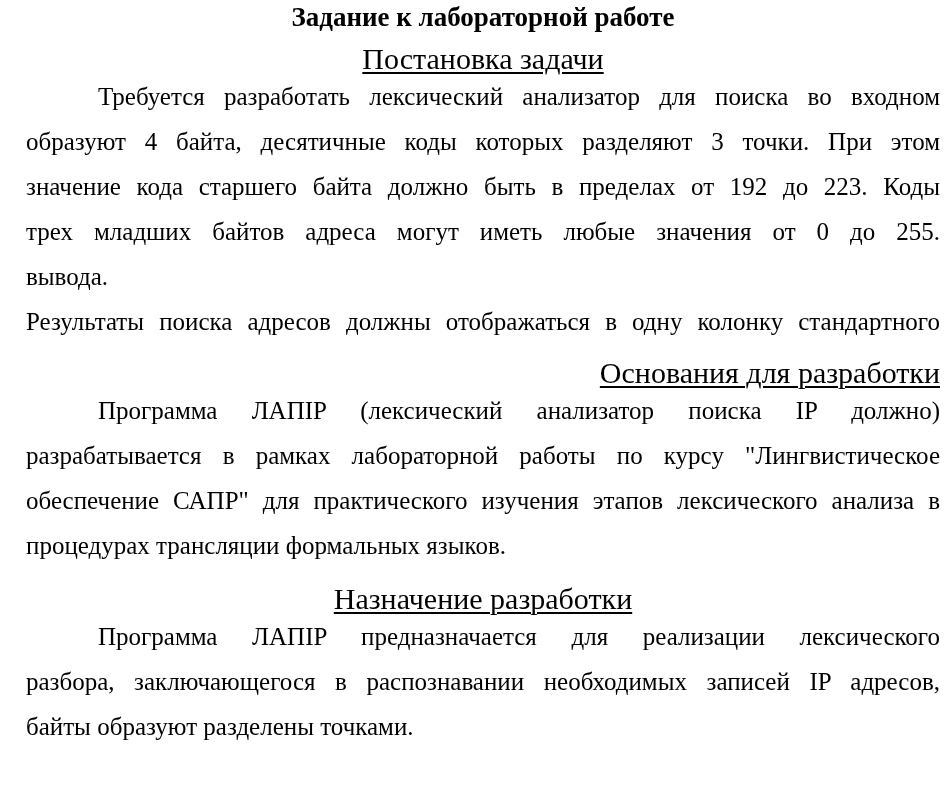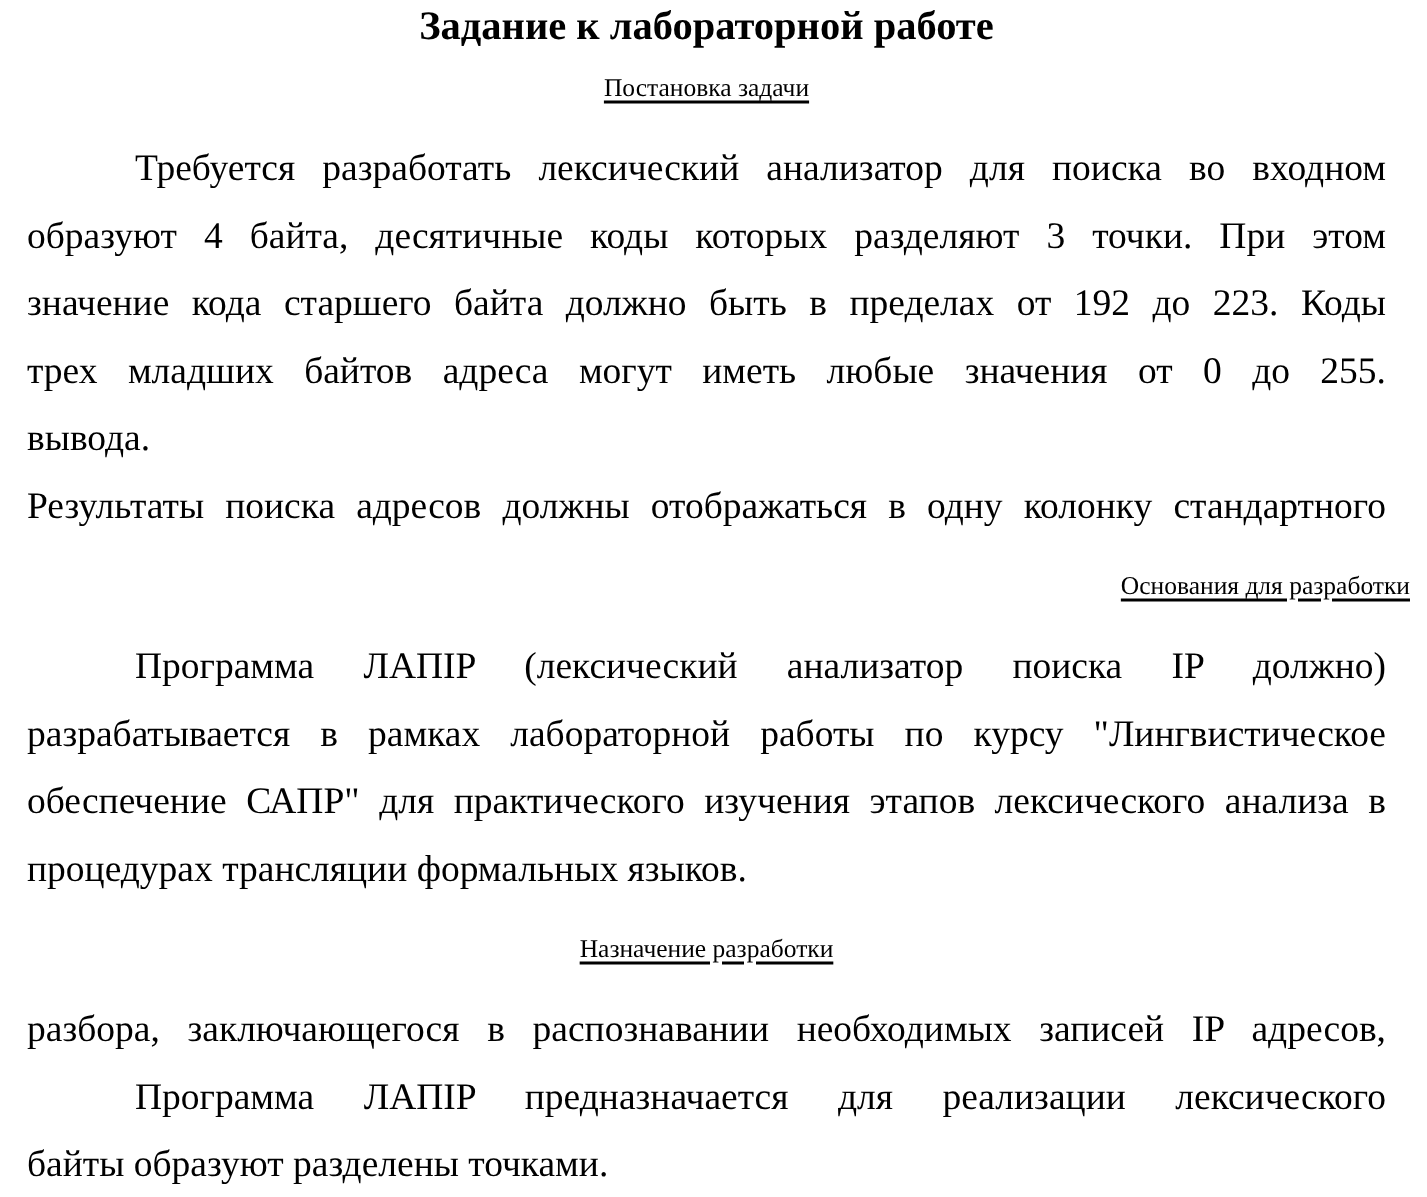--- a/index.html
+++ b/index.html
@@ -8,44 +8,44 @@
   }
   body {
     width: 951px;
     height: 798px;
     background: #ffffff;
     color: #000000;
     font-family: "Liberation Serif", "DejaVu Serif", serif;
     overflow: hidden;
   }
   .page {
-    padding: 0 11px 0 2px;
+    padding: 0 11px 0 26px;
   }
   .title {
     margin: 0;
     text-align: center;
     font-weight: bold;
     font-size: 27px;
     line-height: 34px;
   }
   .heading {
     margin: 0;
     text-align: center;
     font-weight: normal;
-    font-size: 17px;
+    font-size: 30px;
     line-height: 30px;
     text-decoration: underline;
     text-decoration-thickness: 2px;
     text-underline-offset: 3px;
   }
   .section-postanovka .heading { margin-top: 10px; }
   .section-osnovaniya .heading { margin-top: 14px; text-align: right; }
   .section-naznachenie .heading { margin-top: 16px; }
   .para {
-    margin: 16px;
+    margin: 0;
     font-size: 25px;
   }
   .line {
     line-height: 45px;
     text-align: justify;
     text-align-last: justify;
     text-indent: 0;
     white-space: normal;
   }
   .line.first { text-indent: 72px; }
@@ -75,18 +75,18 @@
         <div class="line first">Программа ЛАПIP (лексический анализатор поиска IP должно)</div>
         <div class="line">разрабатывается в рамках лабораторной работы по курсу "Лингвистическое</div>
         <div class="line">обеспечение САПР" для практического изучения этапов лексического анализа в</div>
         <div class="line last">процедурах трансляции формальных языков.</div>
       </div>
   </section>
 
   <section class="section-naznachenie">
     <h2 class="heading">Назначение разработки</h2>
     <div class="para">
+        <div class="line first">Программа ЛАПIP предназначается для реализации лексического</div>
         <div class="line">разбора, заключающегося в распознавании необходимых записей IP адресов,</div>
-        <div class="line first">Программа ЛАПIP предназначается для реализации лексического</div>
         <div class="line last">байты образуют разделены точками.</div>
       </div>
   </section>
 </main>
 
 </body></html>

